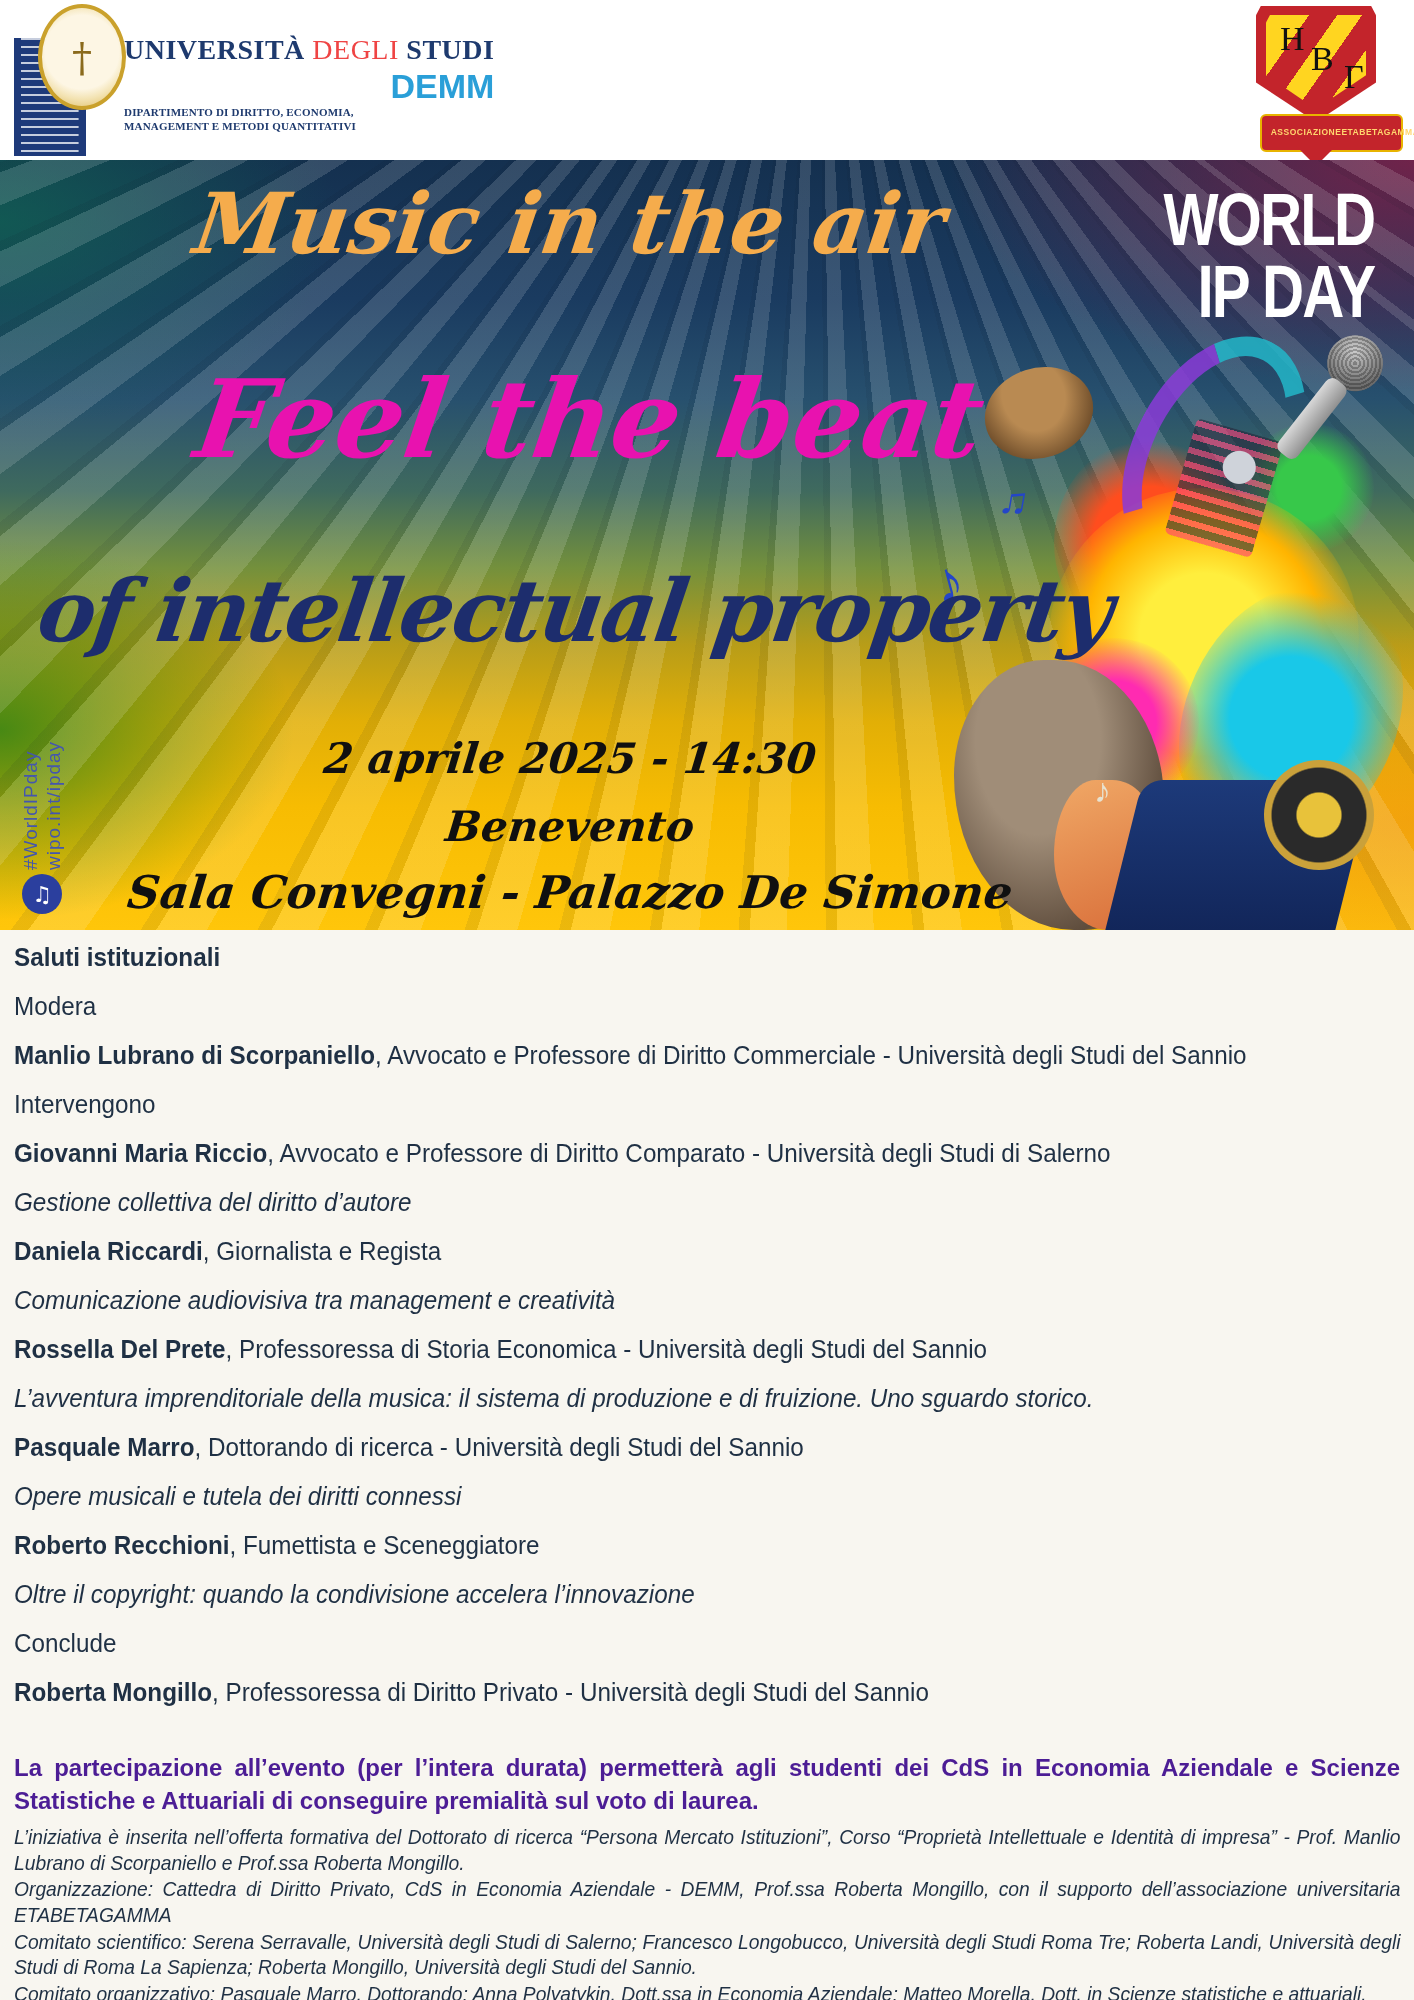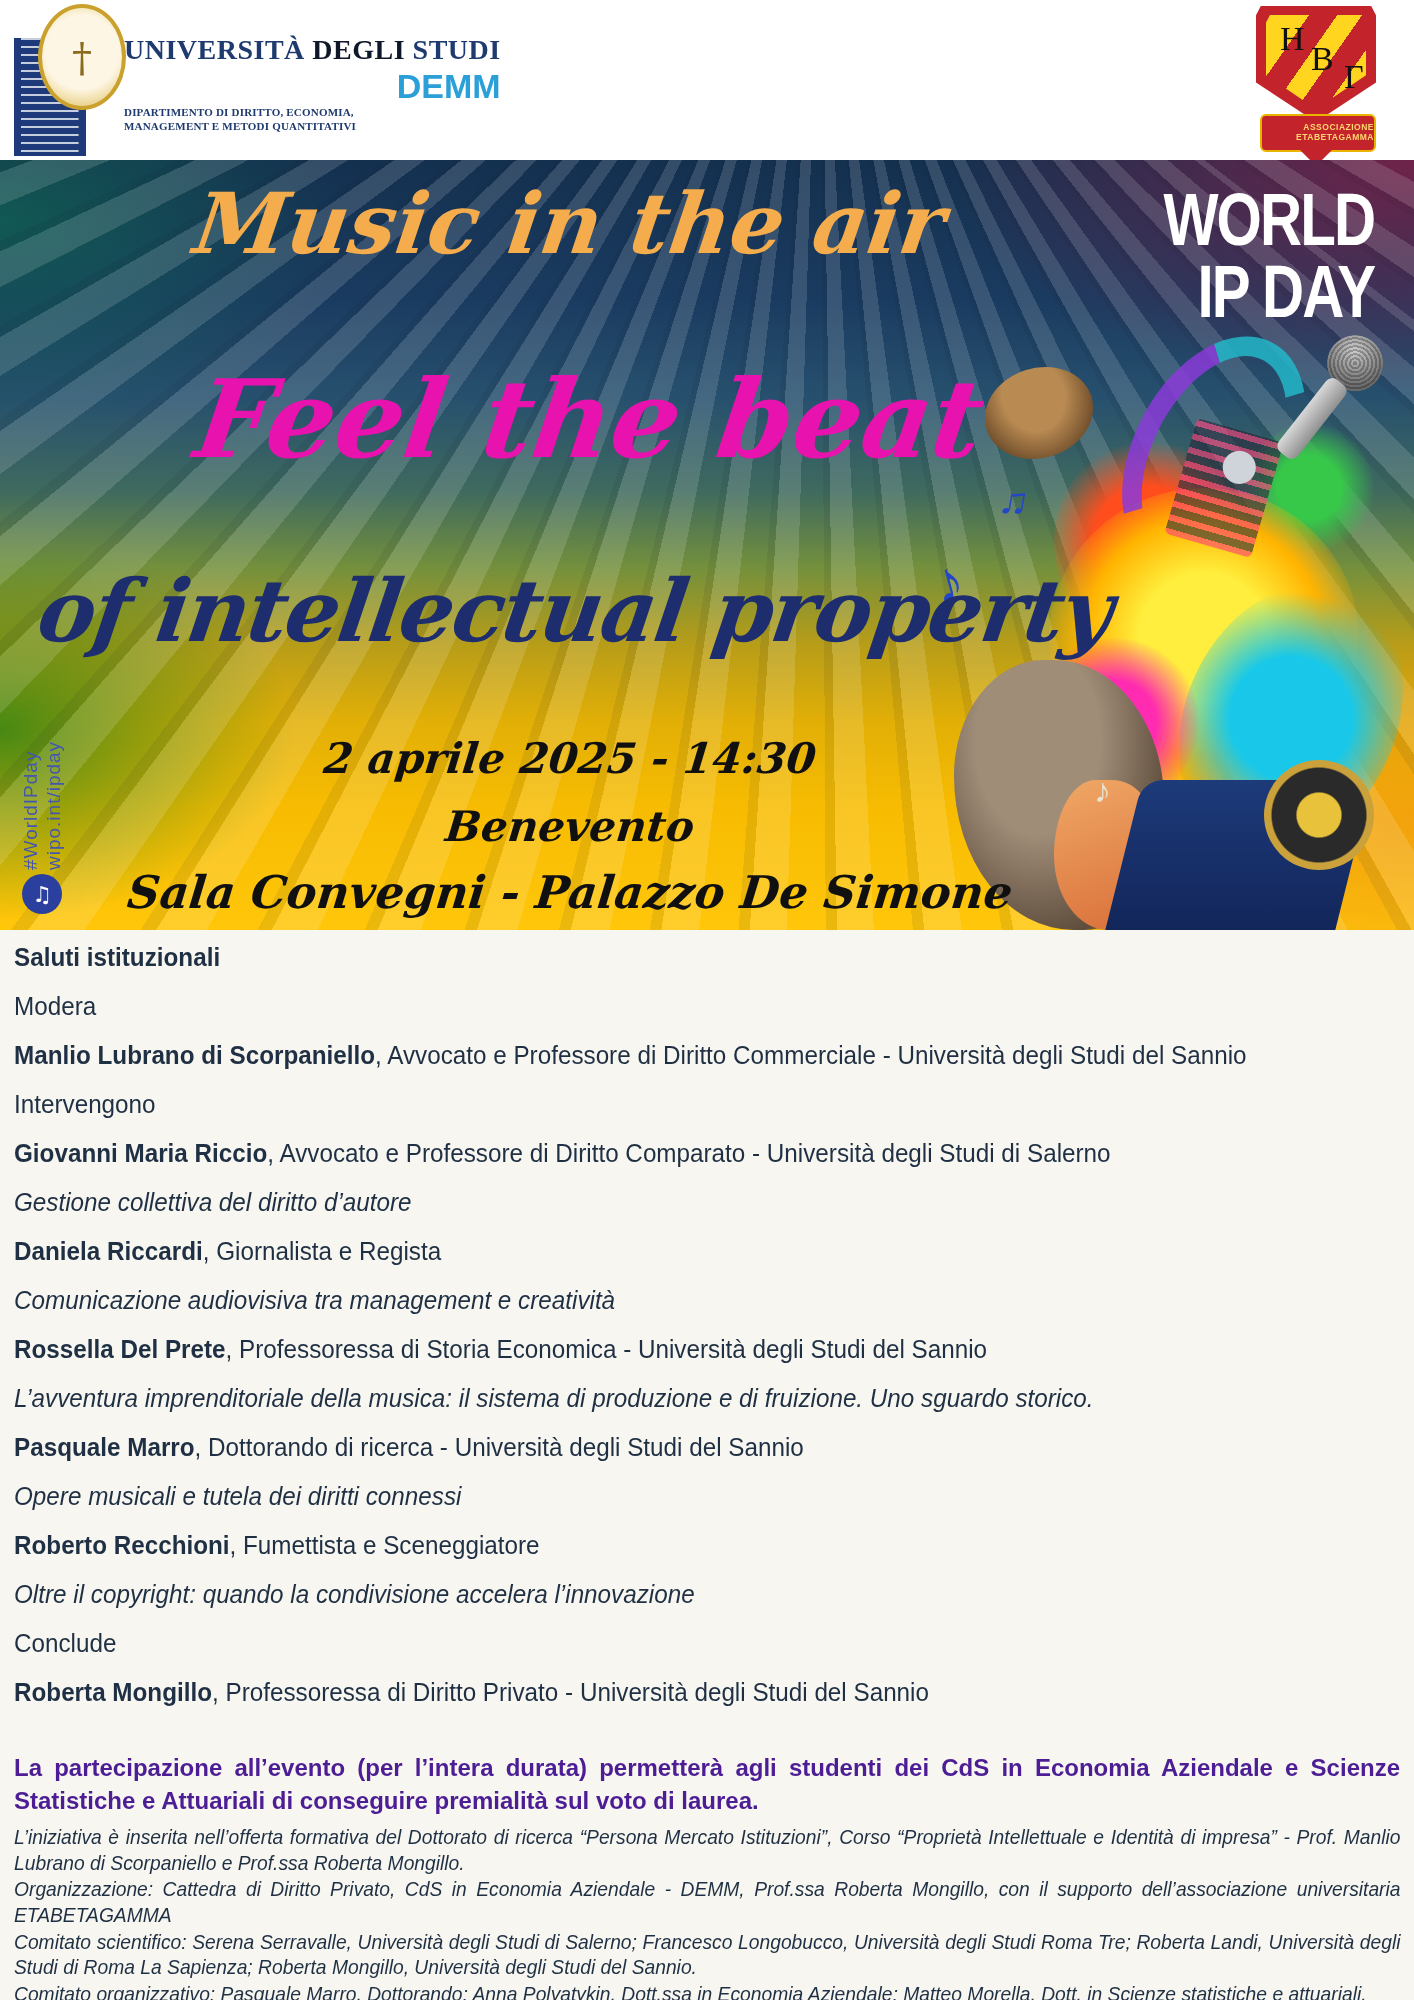--- a/index.html
+++ b/index.html
@@ -10,40 +10,40 @@
   .header{position:absolute;top:0;left:0;width:1414px;height:160px;background:#ffffff;}
   .ubox-blue{position:absolute;left:14px;top:38px;width:72px;height:118px;background:#1e3a7a;
              background-image:repeating-linear-gradient(180deg,rgba(255,255,255,.75) 0 2px,rgba(255,255,255,0) 2px 8px);
              background-size:80% 100%;background-position:center;background-repeat:no-repeat;}
   .seal{position:absolute;left:38px;top:4px;width:80px;height:98px;border-radius:50%;
         background:radial-gradient(circle at 50% 45%,#fdf6e4 0 55%,#f3e3b3 70%,#d8b04a 100%);
         border:4px solid #caa12c;display:flex;align-items:center;justify-content:center;
         color:#8a6a1c;font-size:40px;font-family:"DejaVu Serif",serif;}
   .uni-text{position:absolute;left:124px;top:34px;font-family:"Liberation Serif",serif;}
   .uni-l1{font-size:28px;letter-spacing:.5px;color:#1e3a6e;}
-  .uni-l1 .w1{font-weight:700;} .uni-l1 .w2{font-weight:700;color:#0f172a;} .uni-l1 .w3{font-weight:700;}
+  .uni-l1 .w1{font-weight:700;} .uni-l1 .w2{font-weight:400;color:#ef4444;} .uni-l1 .w3{font-weight:700;}
   .uni-l2{font-size:28px;color:#1e3a6e;margin-top:2px;}
   .uni-l2 .w1{font-weight:400;} .uni-l2 .w2{font-weight:700;}
   .uni-city{font-size:19px;color:#c79a2a;font-weight:700;margin-left:8px;}
   .demm{font-family:"Liberation Sans",sans-serif;font-size:34px;font-weight:700;color:#2a9fd8;margin-top:3px;line-height:1;text-align:right;}
   .dept{font-size:11px;font-weight:700;color:#1e3a6e;line-height:1.25;margin-top:3px;letter-spacing:.2px;}
 
   
   .assoc{position:absolute;left:1240px;top:6px;width:152px;height:160px;}
   .shield{position:absolute;left:16px;top:0;width:120px;height:116px;background:#c3242b;
           clip-path:polygon(4% 0,96% 0,100% 8%,100% 66%,50% 100%,0 66%,0 8%);}
   .shield-in{position:absolute;left:10px;top:9px;width:100px;height:94px;
           clip-path:polygon(4% 0,96% 0,100% 8%,100% 64%,50% 100%,0 64%,0 8%);
           background:linear-gradient(125deg,#ffd520 0 26%,#c3242b 26% 43%,#ffd520 43% 58%,#c3242b 58% 75%,#ffd520 75% 100%);}
   .sl{position:absolute;font-family:"Liberation Serif",serif;color:#111;font-weight:400;}
   .sl1{left:24px;top:14px;font-size:34px;}
   .sl2{left:55px;top:34px;font-size:34px;}
   .sl3{left:88px;top:52px;font-size:34px;}
   .ribbon{position:absolute;left:20px;top:108px;width:112px;height:34px;background:#c3242b;
-          border:2px solid #e8b400;border-radius:6px;display:flex;flex-direction:column;align-items:flex-end;justify-content:center;}
+          border:2px solid #e8b400;border-radius:6px;display:flex;flex-direction:row;align-items:center;justify-content:center;padding-left:27px;}
   .ribbon div{font-size:8.5px;font-weight:700;color:#ffd66e;letter-spacing:.5px;line-height:1.15;}
   .ribbon-tail{position:absolute;left:56px;top:140px;width:0;height:0;
           border-left:20px solid transparent;border-right:20px solid transparent;border-top:20px solid #c3242b;}
 
   
   .banner{position:absolute;top:160px;left:0;width:1414px;height:770px;overflow:hidden;
     background:
       radial-gradient(55% 50% at 100% 0%, rgba(122,34,74,.90) 0%, rgba(122,34,74,0) 60%),
       radial-gradient(40% 45% at 0% 8%,  rgba(16,100,82,.75) 0%, rgba(16,100,82,0) 60%),
       radial-gradient(32% 38% at 0% 74%, rgba(44,130,22,.85) 0%, rgba(44,130,22,0) 65%),

